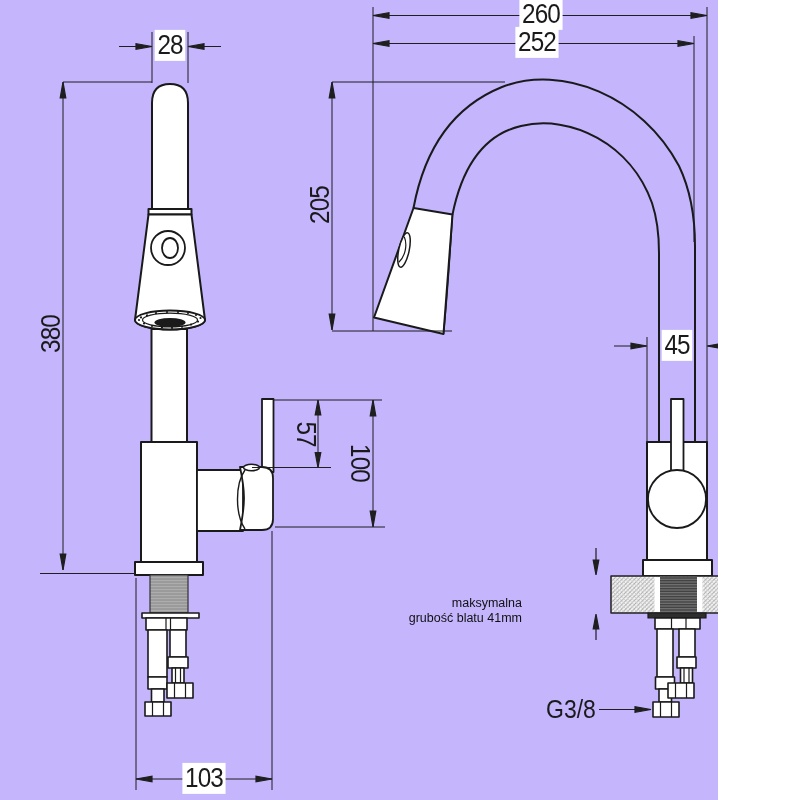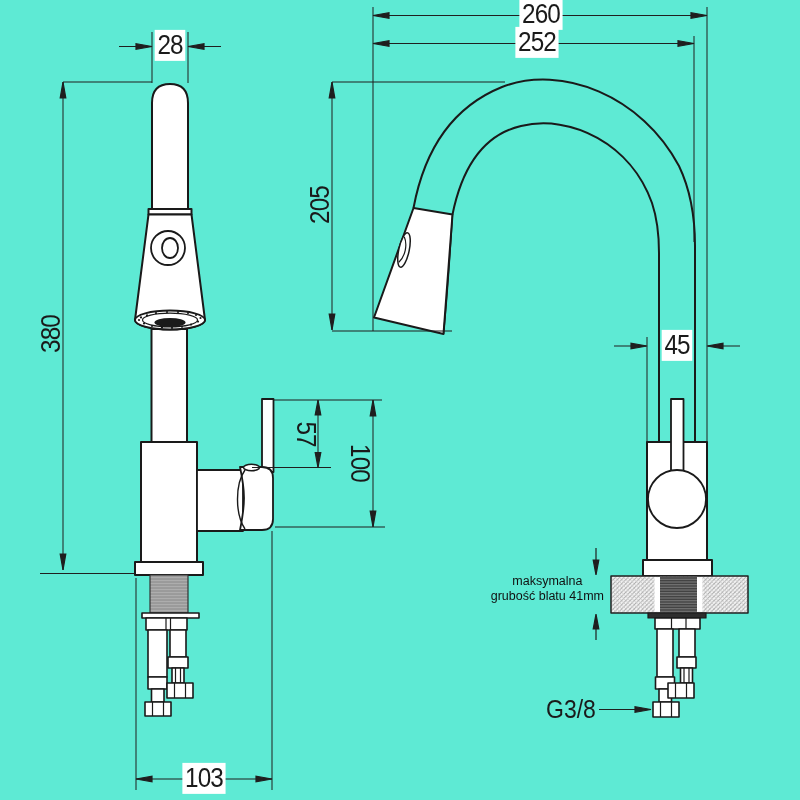--- a/index.html
+++ b/index.html
@@ -1,27 +1,27 @@
 <!DOCTYPE html>
 <html><head>
 <meta charset="utf-8">
 <style>
   html,body{margin:0;padding:0;background:#fff;}
-  #stage{position:relative;width:800px;height:800px;background:#5eead4;overflow:hidden;
+  #stage{position:relative;width:718px;height:800px;background:#c4b5fd;overflow:hidden;
          font-family:"Liberation Sans",sans-serif;color:#1a1a1a;}
   #linework{position:absolute;left:0;top:0;}
   .dim{position:absolute;font-size:27px;font-weight:400;color:#1a1a1a;background:#fff;
        padding:0 3px;white-space:nowrap;transform:translate(-50%,-52%) scaleX(0.9);letter-spacing:-1px;}
   .dim-v{position:absolute;font-size:27px;color:#1a1a1a;white-space:nowrap;letter-spacing:-1px;
        transform:translate(-50%,-50%) rotate(-90deg) scaleX(0.9);}
   .dim-v-cw{position:absolute;font-size:27px;color:#1a1a1a;white-space:nowrap;letter-spacing:-1px;
        transform:translate(-50%,-50%) rotate(90deg) scaleX(0.9);}
   .thread-label{position:absolute;font-size:25px;color:#1a1a1a;white-space:nowrap;
        transform:translate(0,-50%) scaleX(0.92);transform-origin:left center;}
-  .note{position:absolute;right:196px;top:574px;text-align:center;font-size:12.5px;
+  .note{position:absolute;right:196px;top:596px;text-align:right;font-size:12.5px;
        line-height:14.5px;color:#111;white-space:nowrap;}
 </style>
 </head>
 <body>
 
 <div id="stage">
 
 <svg id="linework" width="800" height="800" viewBox="0 0 800 800">
   <defs>
     <pattern id="threadL" width="4" height="3" patternUnits="userSpaceOnUse">

